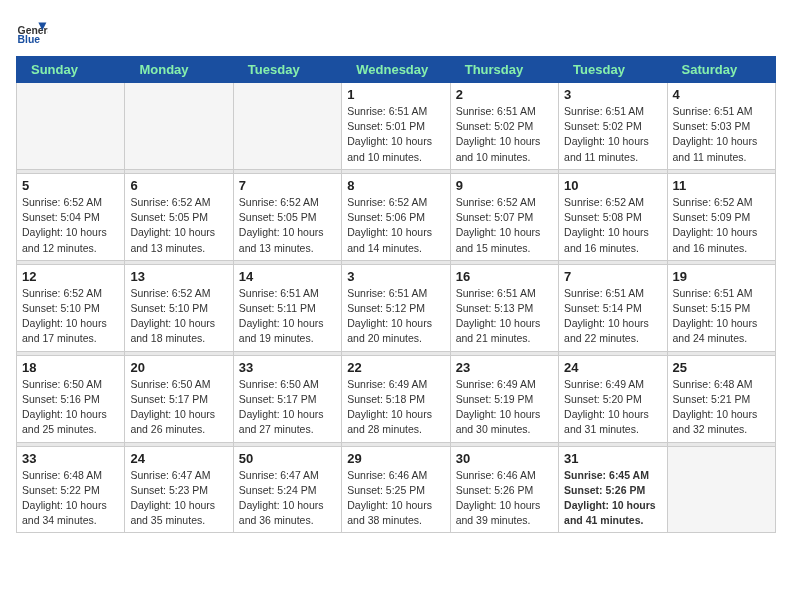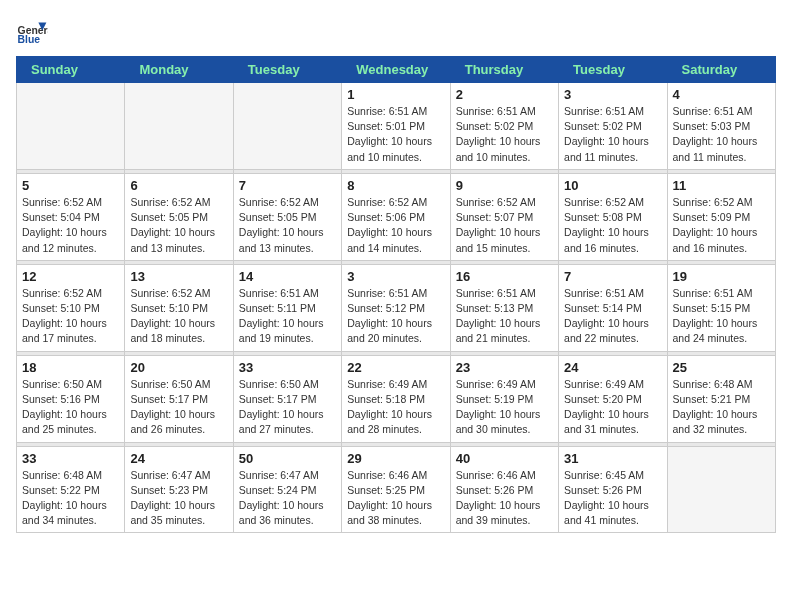--- a/index.html
+++ b/index.html
@@ -356,29 +356,29 @@
 and 36 minutes.</div>
         </td>
         <td>
           <div class="day-num">29</div>
           <div class="day-info" style="white-space: pre-line;">Sunrise: 6:46 AM
 Sunset: 5:25 PM
 Daylight: 10 hours
 and 38 minutes.</div>
         </td>
         <td>
-          <div class="day-num">40</div>
+          <div class="day-num">30</div>
           <div class="day-info" style="white-space: pre-line;">Sunrise: 6:46 AM
 Sunset: 5:26 PM
 Daylight: 10 hours
 and 39 minutes.</div>
         </td>
         <td>
           <div class="day-num">31</div>
-          <div class="day-info" style="white-space: pre-line;">Sunrise: 6:45 AM
+          <div class="day-info" style="white-space: pre-line; font-weight: bold;">Sunrise: 6:45 AM
 Sunset: 5:26 PM
 Daylight: 10 hours
 and 41 minutes.</div>
         </td>
         <td class="empty"></td>
       </tr>
     </tbody>
 </table>
 
 </body></html>

